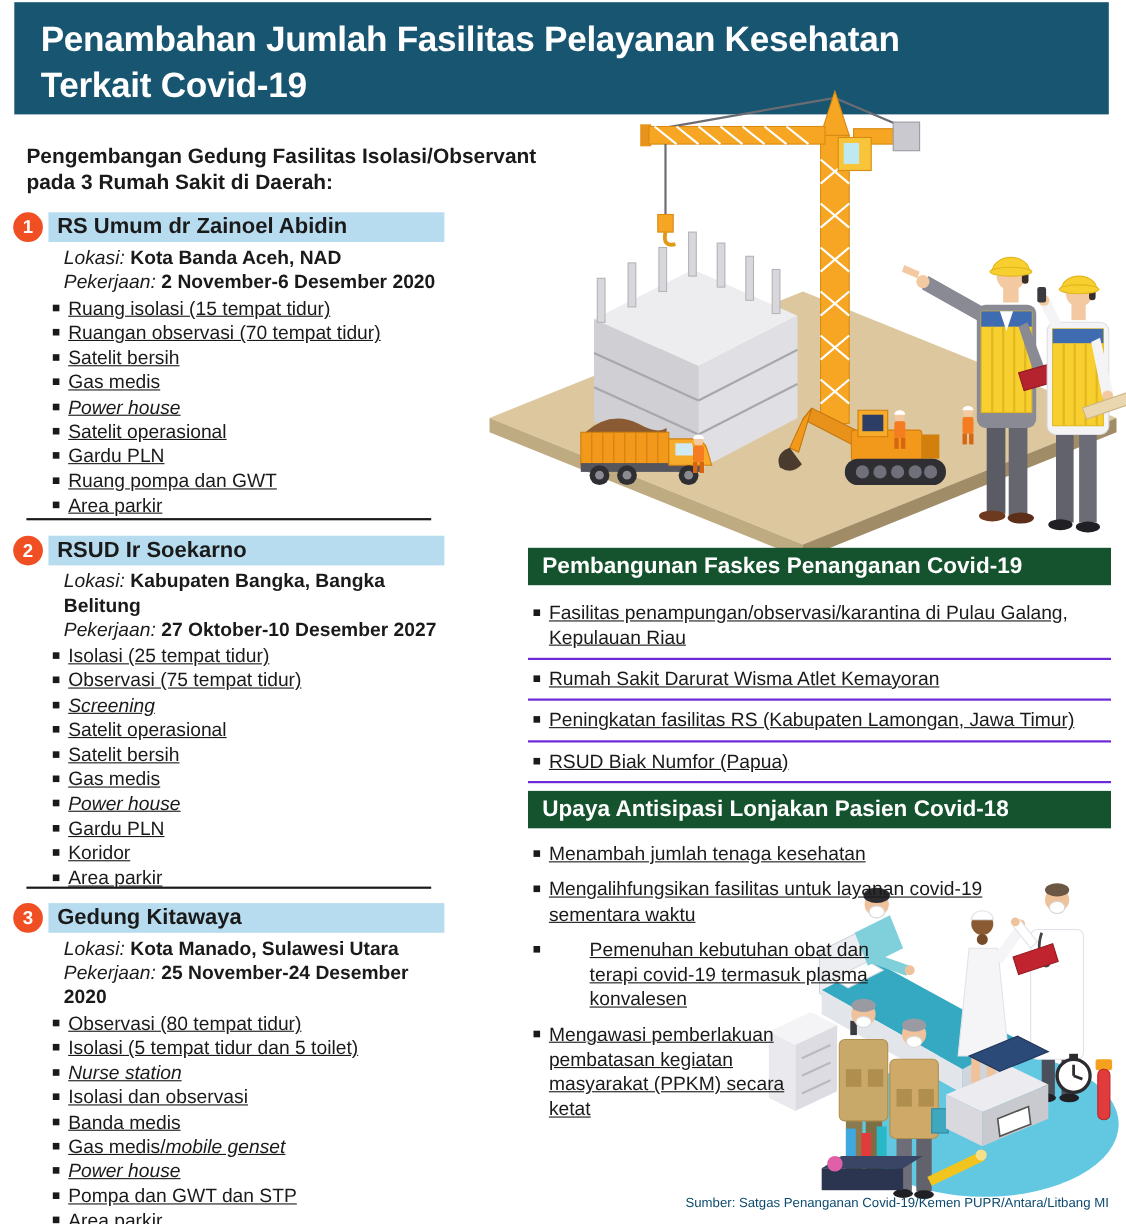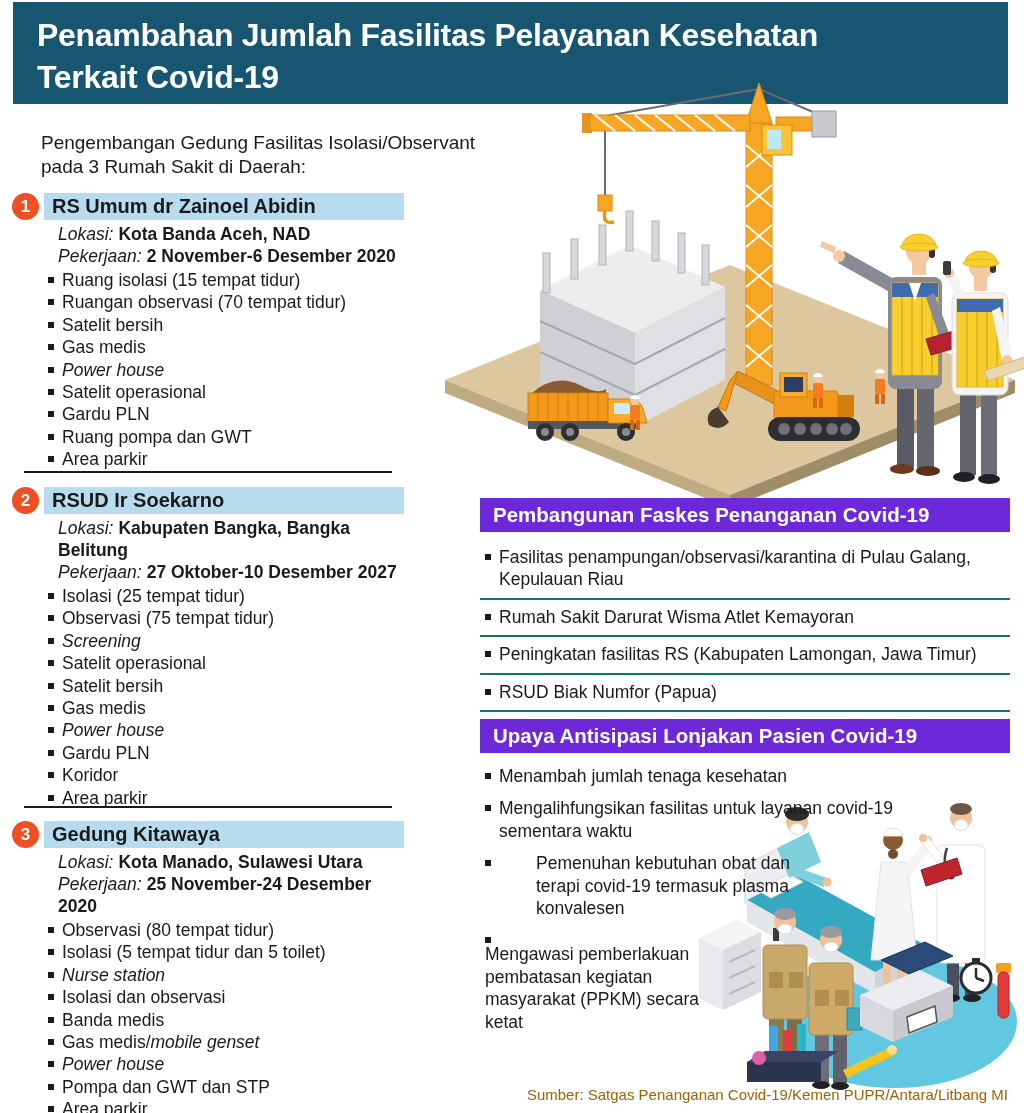--- a/index.html
+++ b/index.html
@@ -4,53 +4,53 @@
 <style>
   html,body{margin:0;padding:0;}
   body{
     width:1024px;height:1113px;position:relative;overflow:hidden;background:#ffffff;
     font-family:"Liberation Sans","DejaVu Sans",sans-serif;color:#1a1a1a;
   }
   
   .banner{position:absolute;left:13px;top:2px;width:995px;height:102px;background:#175570;z-index:1;}
   .banner h1{margin:0;padding:12px 0 0 24px;color:#ffffff;font-size:32px;line-height:42px;font-weight:700;letter-spacing:-.3px;}
   
-  .intro{position:absolute;left:24px;top:131px;font-size:19px;line-height:24px;font-weight:400;z-index:3;margin-left:17px;}
+  .intro{position:absolute;left:24px;top:131px;font-size:19px;line-height:24px;font-weight:700;z-index:3;}
   
   .hosp{position:absolute;left:12px;width:392px;z-index:3;}
   .hosp-head{display:flex;align-items:center;}
   .badge{flex:none;width:27px;height:27px;border-radius:50%;background:#f04e23;color:#fff;
          font-size:17px;font-weight:700;text-align:center;line-height:27px;}
   .hosp-name{flex:1;margin-left:5px;background:#b8dcef;height:27px;line-height:27px;
              padding-left:8px;font-size:20px;font-weight:700;}
   .hosp-meta{margin:3px 0 2px 46px;font-size:17.5px;line-height:22px;}
   .hosp-meta .lbl{margin-right:5px;font-style:italic;}
   .hosp-meta b{font-weight:700;}
   .hosp-items{margin-left:36px;margin-top:2px;}
-  .li{display:flex;align-items:flex-start;font-size:17.5px;line-height:22.4px;}
+  .li{display:flex;align-items:flex-start;font-size:17.5px;line-height:22.4px;text-decoration:underline;}
   .sq{flex:none;width:6px;height:6px;background:#1a1a1a;margin:8px 8px 0 0;}
   .li-t i{font-style:italic;}
   .rule{position:absolute;left:24px;width:368px;border-top:2px solid #1a1a1a;z-index:3;}
   
   .panel{position:absolute;left:480px;width:530px;z-index:3;}
-  .panel-head{background:#6d28d9;height:34px;line-height:34px;color:#fff;font-size:20.5px;
+  .panel-head{background:#14532d;height:34px;line-height:34px;color:#fff;font-size:20.5px;
               font-weight:700;padding-left:13px;}
   .panel-items{margin-top:8px;}
-  .panel-faskes .li{padding:6px 0 7px 5px;border-bottom:2px solid #0f766e;}
+  .panel-faskes .li{padding:6px 0 7px 5px;border-bottom:2px solid #6d28d9;}
   .panel-faskes .li:last-child{border-bottom:none;}
   .panel-upaya .panel-items{margin-top:12px;}
   .panel-upaya .li{margin-bottom:10px;padding-left:5px;}
   .panel-upaya .li:nth-child(2){max-width:490px;}
   .panel-upaya .li:nth-child(3){max-width:315px;gap:37px;}
-  .panel-upaya .li:nth-child(4){max-width:255px;flex-direction:column;}
+  .panel-upaya .li:nth-child(4){max-width:255px;}
   
   .construction-art{position:absolute;left:440px;top:55px;width:585px;height:465px;z-index:2;}
   .medical-art{position:absolute;left:685px;top:770px;width:335px;height:335px;z-index:2;}
   
-  .source{position:absolute;right:16px;top:1086px;font-size:15px;color:#a16207;z-index:4;}
+  .source{position:absolute;right:16px;top:1086px;font-size:12px;color:#0c4a6e;z-index:4;}
 </style>
 </head>
 <body>
 
 <header class="banner">
   <h1><span>Penambahan Jumlah Fasilitas Pelayanan Kesehatan</span><br><span>Terkait Covid-19</span></h1>
 </header>
 
 <div class="intro">
   <div>Pengembangan Gedung Fasilitas Isolasi/Observant</div>
@@ -386,21 +386,21 @@
         <span class="li-t"><span>RSUD Biak Numfor (Papua)</span></span>
       </div>
       <div class="li">
         <span class="sq"></span>
         <span class="li-t"><span>Rumah Sakit Akademik (RSA) UGM, Yogyakarta</span></span>
       </div>
     </div>
 </section>
 
 <section class="panel panel-upaya" style="top:719px">
-  <div class="panel-head">Upaya Antisipasi Lonjakan Pasien Covid-19</div>
+  <div class="panel-head">Upaya Antisipasi Lonjakan Pasien Covid-18</div>
   <div class="panel-items">
       <div class="li">
         <span class="sq"></span>
         <span class="li-t"><span>Menambah jumlah tenaga kesehatan</span></span>
       </div>
       <div class="li">
         <span class="sq"></span>
         <span class="li-t"><span>Mengalihfungsikan fasilitas untuk layanan covid-19 sementara waktu</span></span>
       </div>
       <div class="li">

